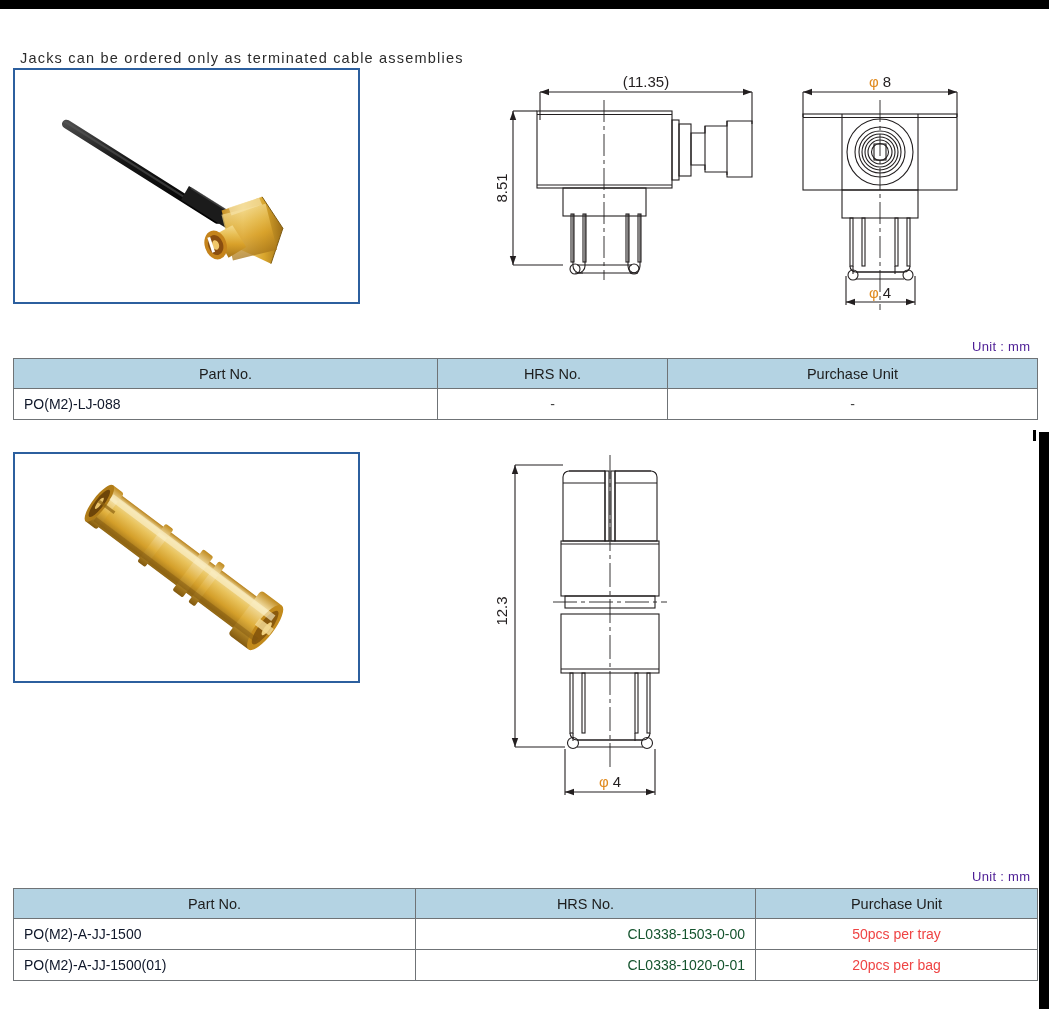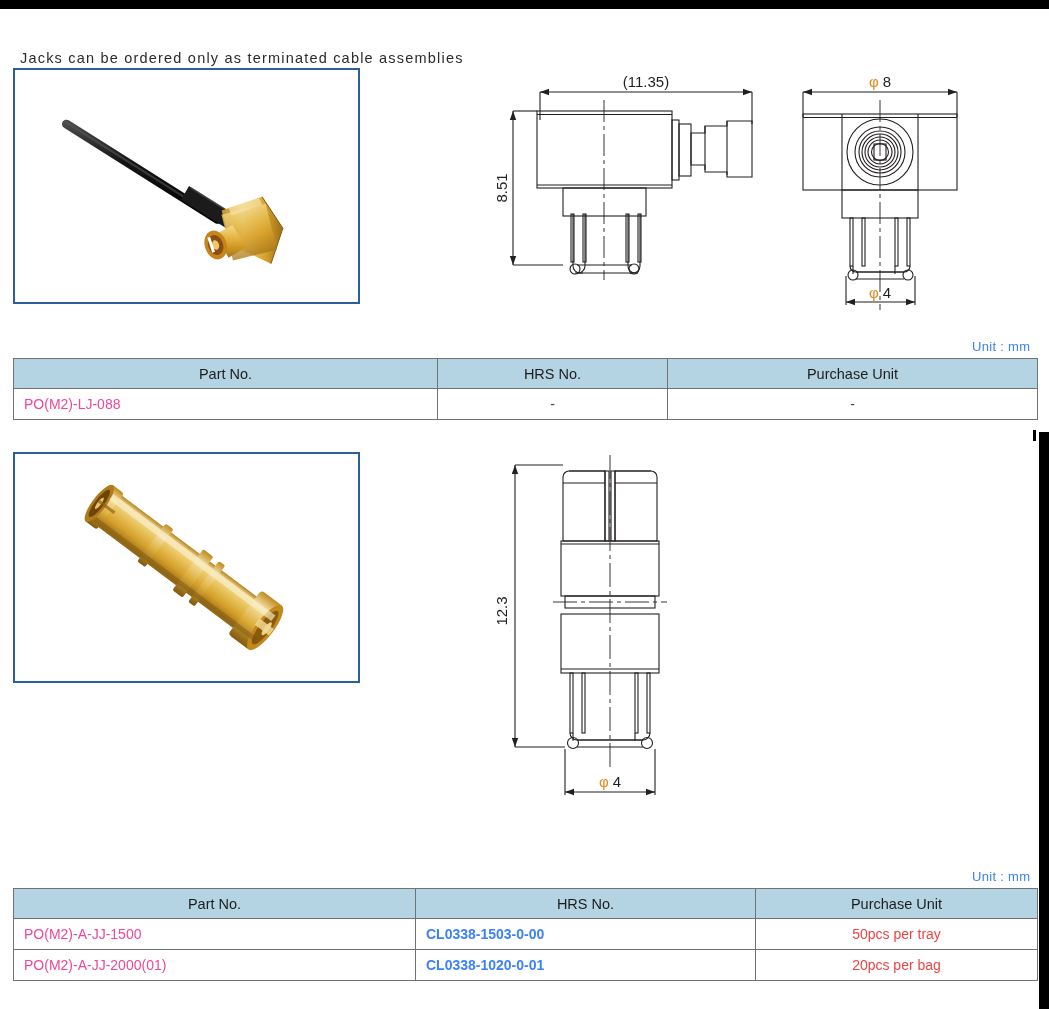--- a/index.html
+++ b/index.html
@@ -52,21 +52,21 @@
   .photo-frame svg { display: block; width: 100%; height: 100%; }
 
   
   .drawing { position: absolute; }
   .drawing svg { display: block; }
 
   
   .unit-label {
     position: absolute;
     font-size: 13px;
-    color: #3b82f6;
+    color: #4c1d95;
     letter-spacing: .3px;
     white-space: nowrap;
   }
 
   
   table.spec {
     position: absolute;
     border-collapse: collapse;
     table-layout: fixed;
     font-size: 14px;
@@ -85,26 +85,25 @@
     font-size: 14.5px;
   }
   table.spec td {
     background: #ffffff;
     height: 31px;
     text-align: center;
     color: #ef4444;
   }
   table.spec td.partno {
     text-align: left;
-    color: #ec4899;
+    color: #0f172a;
   }
   table.spec td.hrs {
-    text-align: left;
-    color: #3b82f6;
-    font-weight: bold;
+    text-align: right;
+    color: #14532d;
   }
   table.spec td.dash {
     color: #444;
   }
 </style>
 </head>
 <body>
 
 <div class="topbar"></div>
 <div class="rightmark"></div>
@@ -393,18 +392,18 @@
       <th>Purchase Unit</th>
     </tr>
   </thead>
   <tbody>
     <tr>
       <td class="partno">PO(M2)-A-JJ-1500</td>
       <td class="hrs">CL0338-1503-0-00</td>
       <td>50pcs per tray</td>
     </tr>
     <tr>
-      <td class="partno">PO(M2)-A-JJ-2000(01)</td>
+      <td class="partno">PO(M2)-A-JJ-1500(01)</td>
       <td class="hrs">CL0338-1020-0-01</td>
       <td>20pcs per bag</td>
     </tr>
   </tbody>
 </table>
 
 </body></html>

